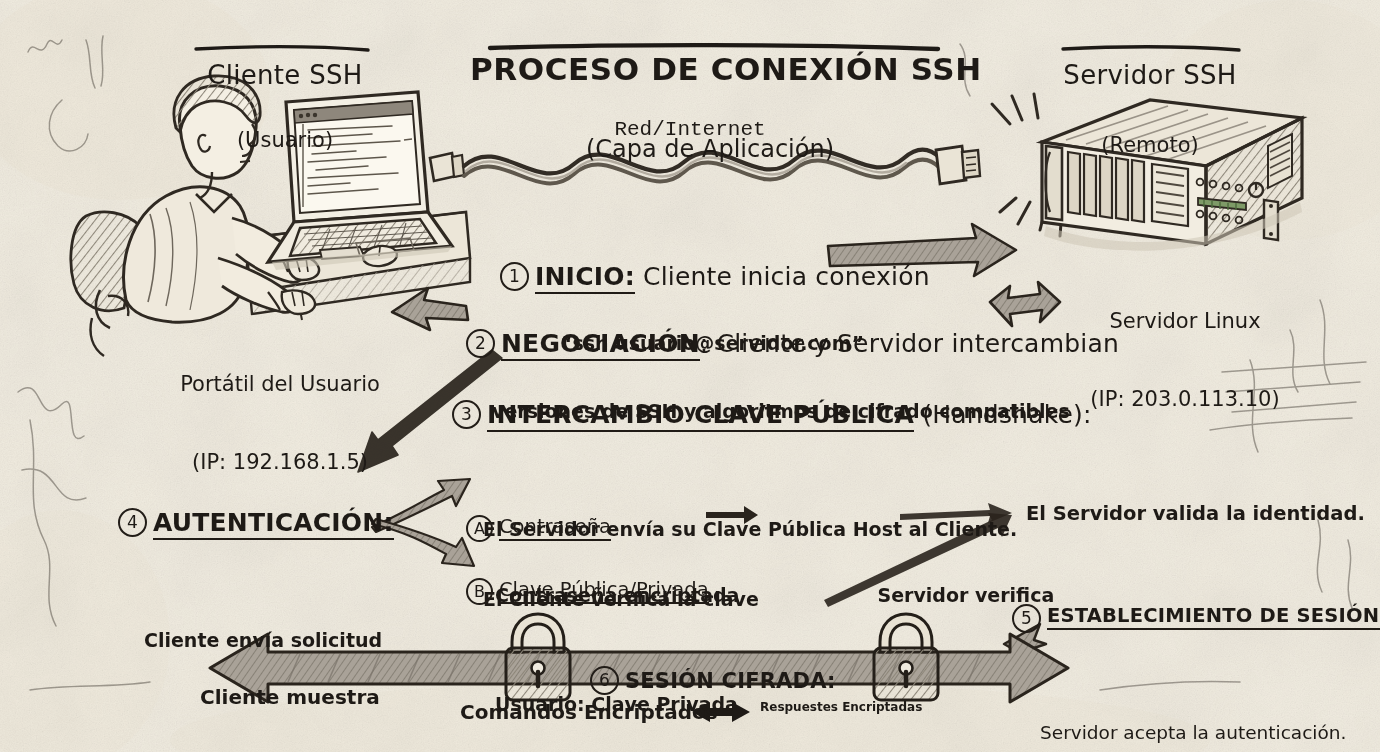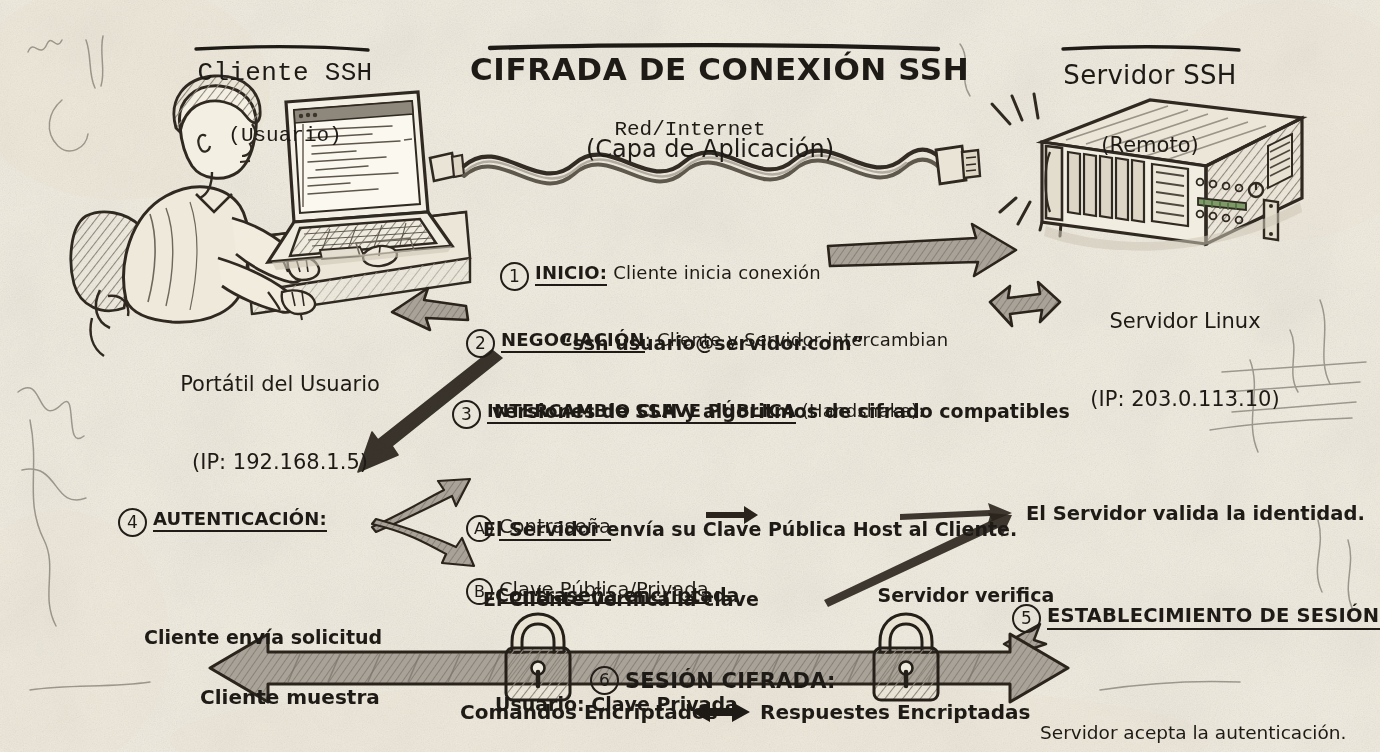--- a/index.html
+++ b/index.html
@@ -36,21 +36,21 @@
   .tx { position: absolute; white-space: pre; }
   .center { text-align: center; }
 
   .title-1 { font-size: 31px; font-weight: 700; letter-spacing: .6px; }
   .title-sub { font-size: 24px; font-weight: 400; }
   .side-title { font-size: 26px; font-weight: 500; letter-spacing: .3px; }
   .side-sub { font-size: 21px; font-weight: 400; }
   .net-label { font-size: 21px; font-weight: 400; }
   .machine-label { font-size: 21px; font-weight: 400; line-height: 1.25; }
 
-  .step-head { font-size: 18px; font-weight: 700; letter-spacing: .2px; }
+  .step-head { font-size: 25px; font-weight: 700; letter-spacing: .2px; }
   .step-head-n { font-weight: 400; }
   .step-body { font-size: 19px; font-weight: 700; line-height: 1.22; }
   .sub-head { font-size: 19.5px; font-weight: 400; }
   .small-note { font-size: 18.5px; font-weight: 400; line-height: 1.24; }
 
   .circ {
     display: inline-block;
     width: 25px; height: 25px;
     line-height: 25px;
     text-align: center;
@@ -443,27 +443,27 @@
   </svg>
 
   <svg class="layer" viewBox="0 0 1380 752">
     <g stroke="#1e1a16" fill="none" stroke-linecap="round">
       <path d="M490 48 C620 44 800 44 938 49" stroke-width="4.4"></path>
       <path d="M196 49 C252 46 318 46 368 50" stroke-width="3.4"></path>
       <path d="M1063 49 C1120 46 1186 46 1239 50" stroke-width="3.4"></path>
     </g>
   </svg>
 
-  <div class="tx center" style="left:140px; top:22px; width:290px;font-family:Liberation Mono, monospace;">
+  <div class="tx center" style="left:140px; top:22px; width:290px;">
     <div class="side-title">Cliente SSH</div>
     <div class="side-sub" style="">(Usuario)</div>
   </div>
 
   <div class="tx center" style="left:470px; top:13px; width:480px;">
-    <div class="title-1">CIFRADA DE CONEXIÓN SSH</div>
+    <div class="title-1">PROCESO DE CONEXIÓN SSH</div>
     <div class="title-sub" style="margin-top:10px;">(Capa de Aplicación)</div>
   </div>
 
   <div class="tx center" style="left:1005px; top:22px; width:290px;">
     <div class="side-title">Servidor SSH</div>
     <div class="side-sub" style="margin-top:5px;">(Remoto)</div>
   </div>
 
   <div class="tx center net-label" style="left:595px; top:118px; width:190px;font-family:Liberation Mono, monospace;">Red/Internet</div>
 
@@ -561,15 +561,15 @@
   </div>
 
   <div class="tx" style="left:590px; top:628px;">
     <div style="display:flex; align-items:center;">
       <span class="circ">6</span>
       <span class="step-head" style="font-size:21px;">SESIÓN CIFRADA:</span>
     </div>
   </div>
 
   <div class="tx step-body" style="left:460px; top:700px; font-size:20px;">Comandos Encriptados</div>
-  <div class="tx step-body" style="left:760px; top:700px; font-size:20px;">Respuestes Encriptadas</div>
+  <div class="tx step-body" style="left:760px; top:700px; font-size:12px;">Respuestes Encriptadas</div>
 
 </div>
 
 </body></html>

